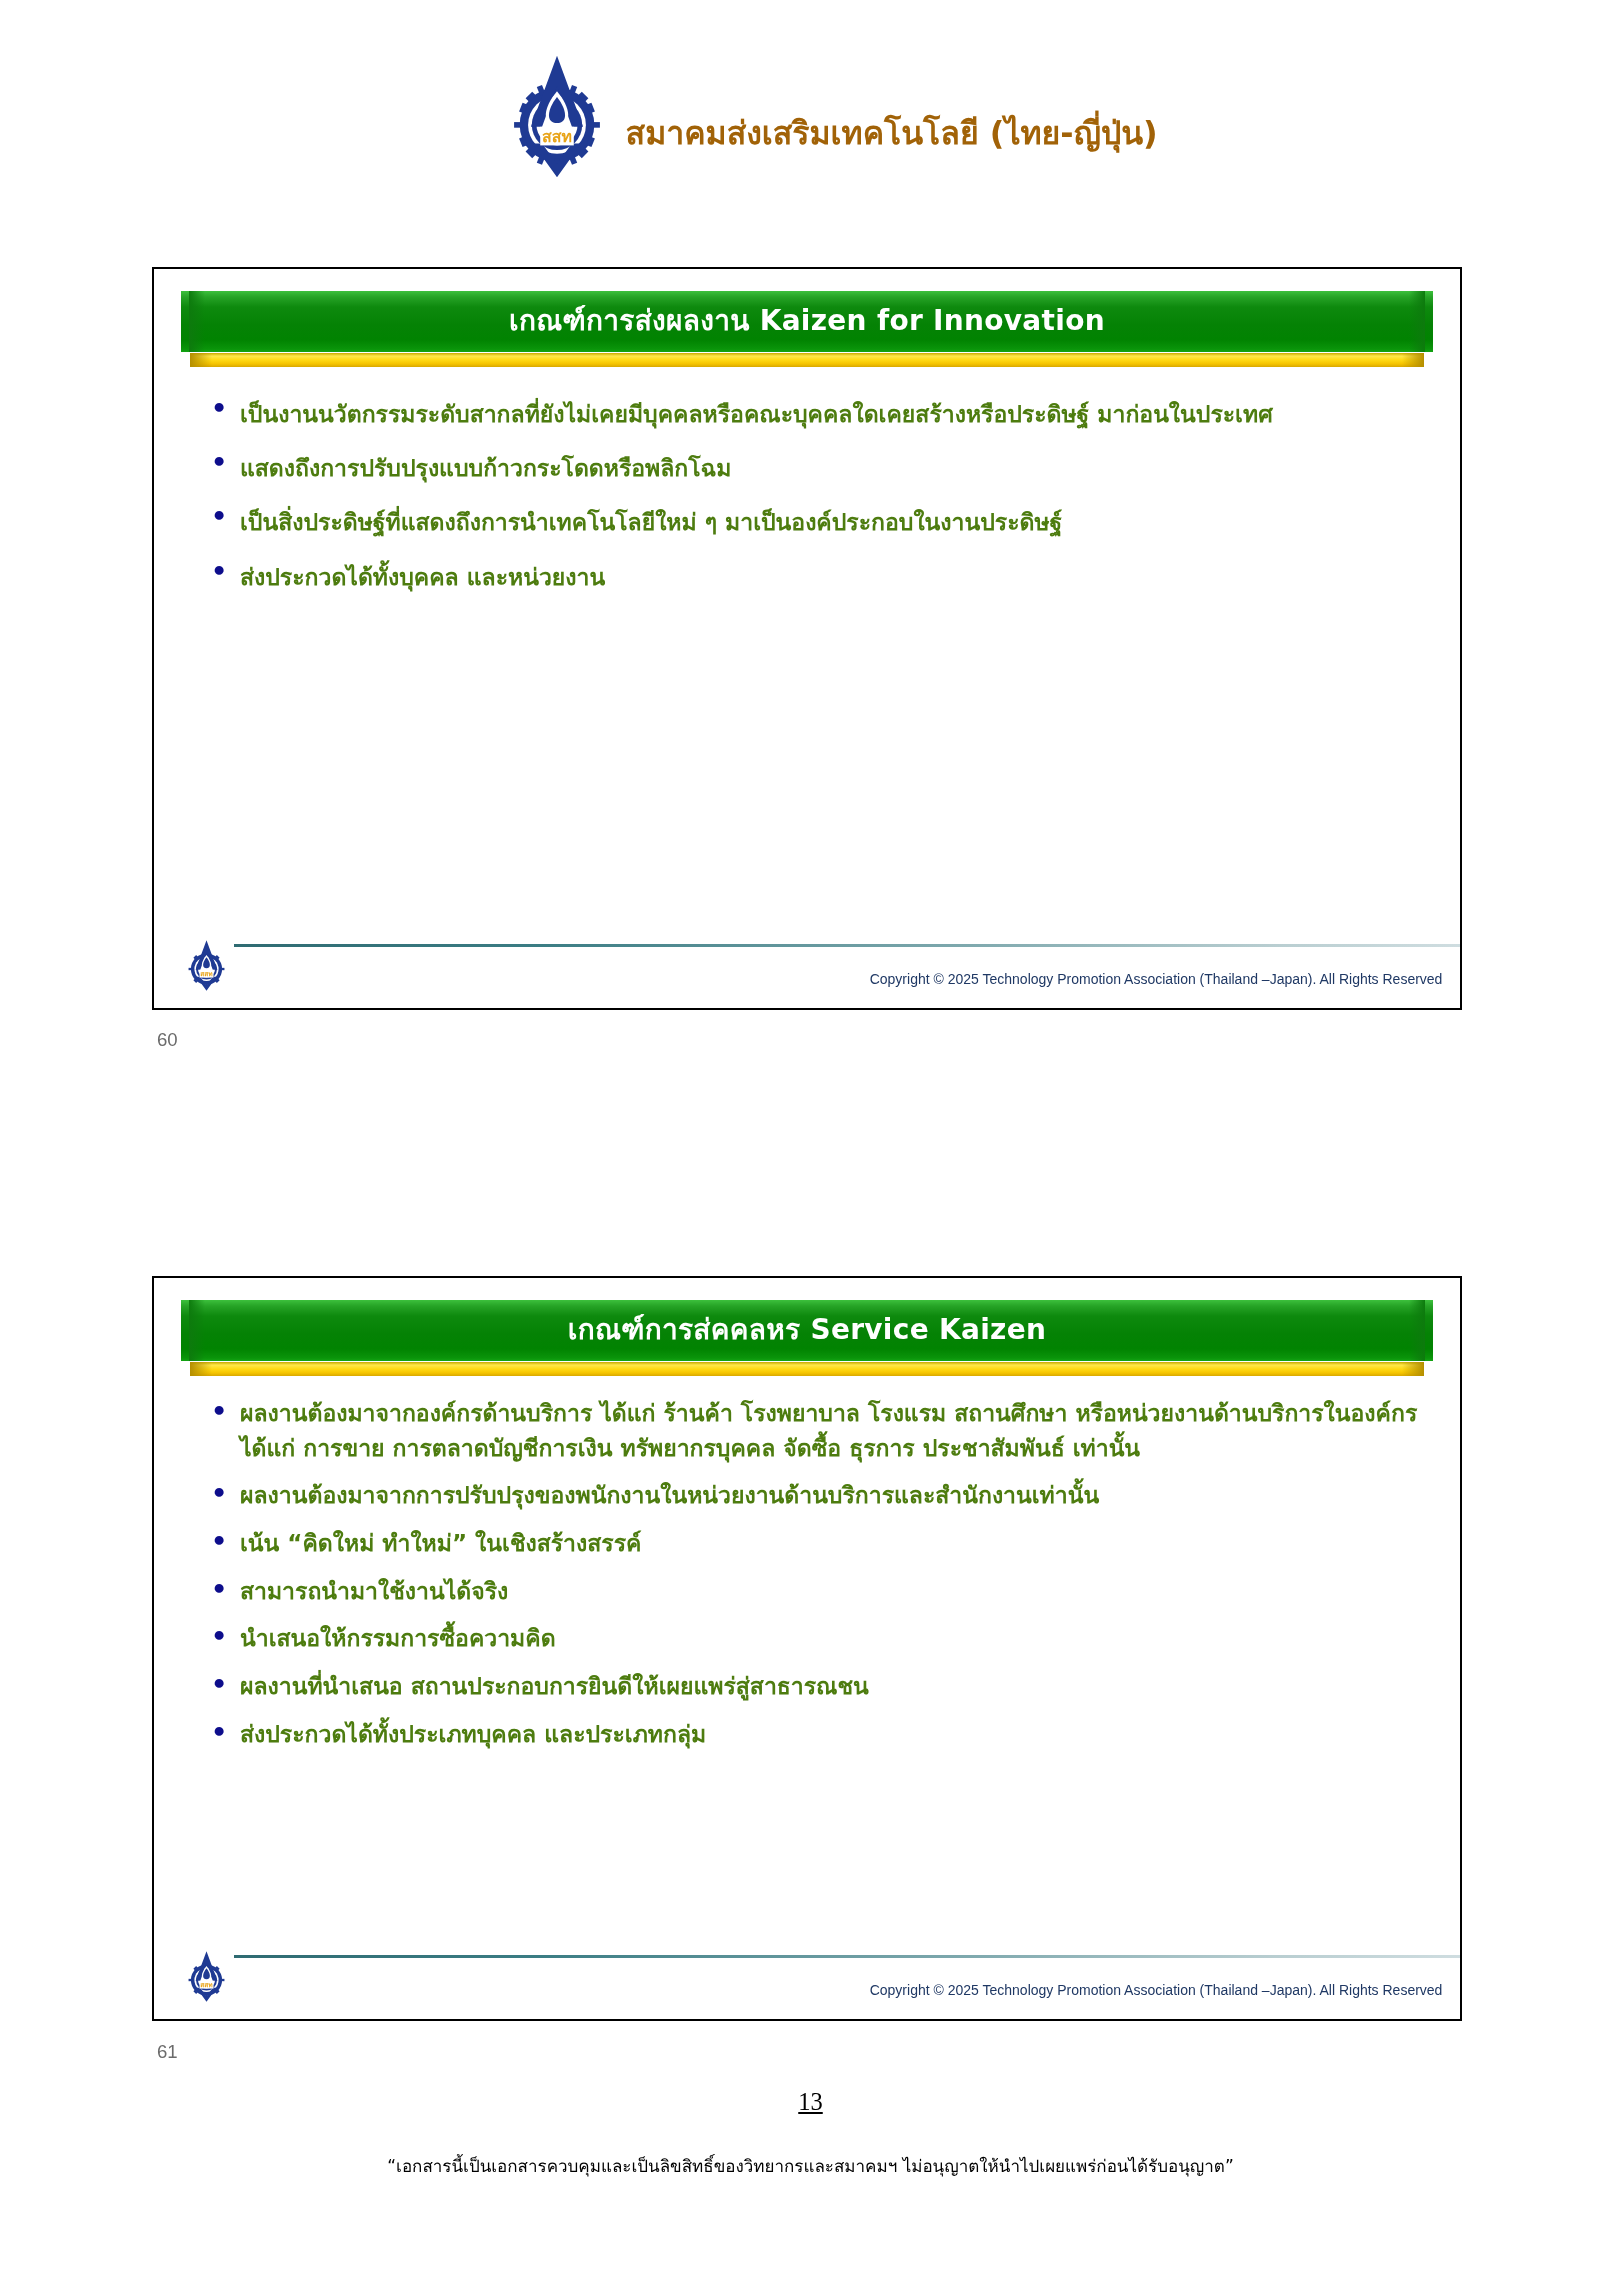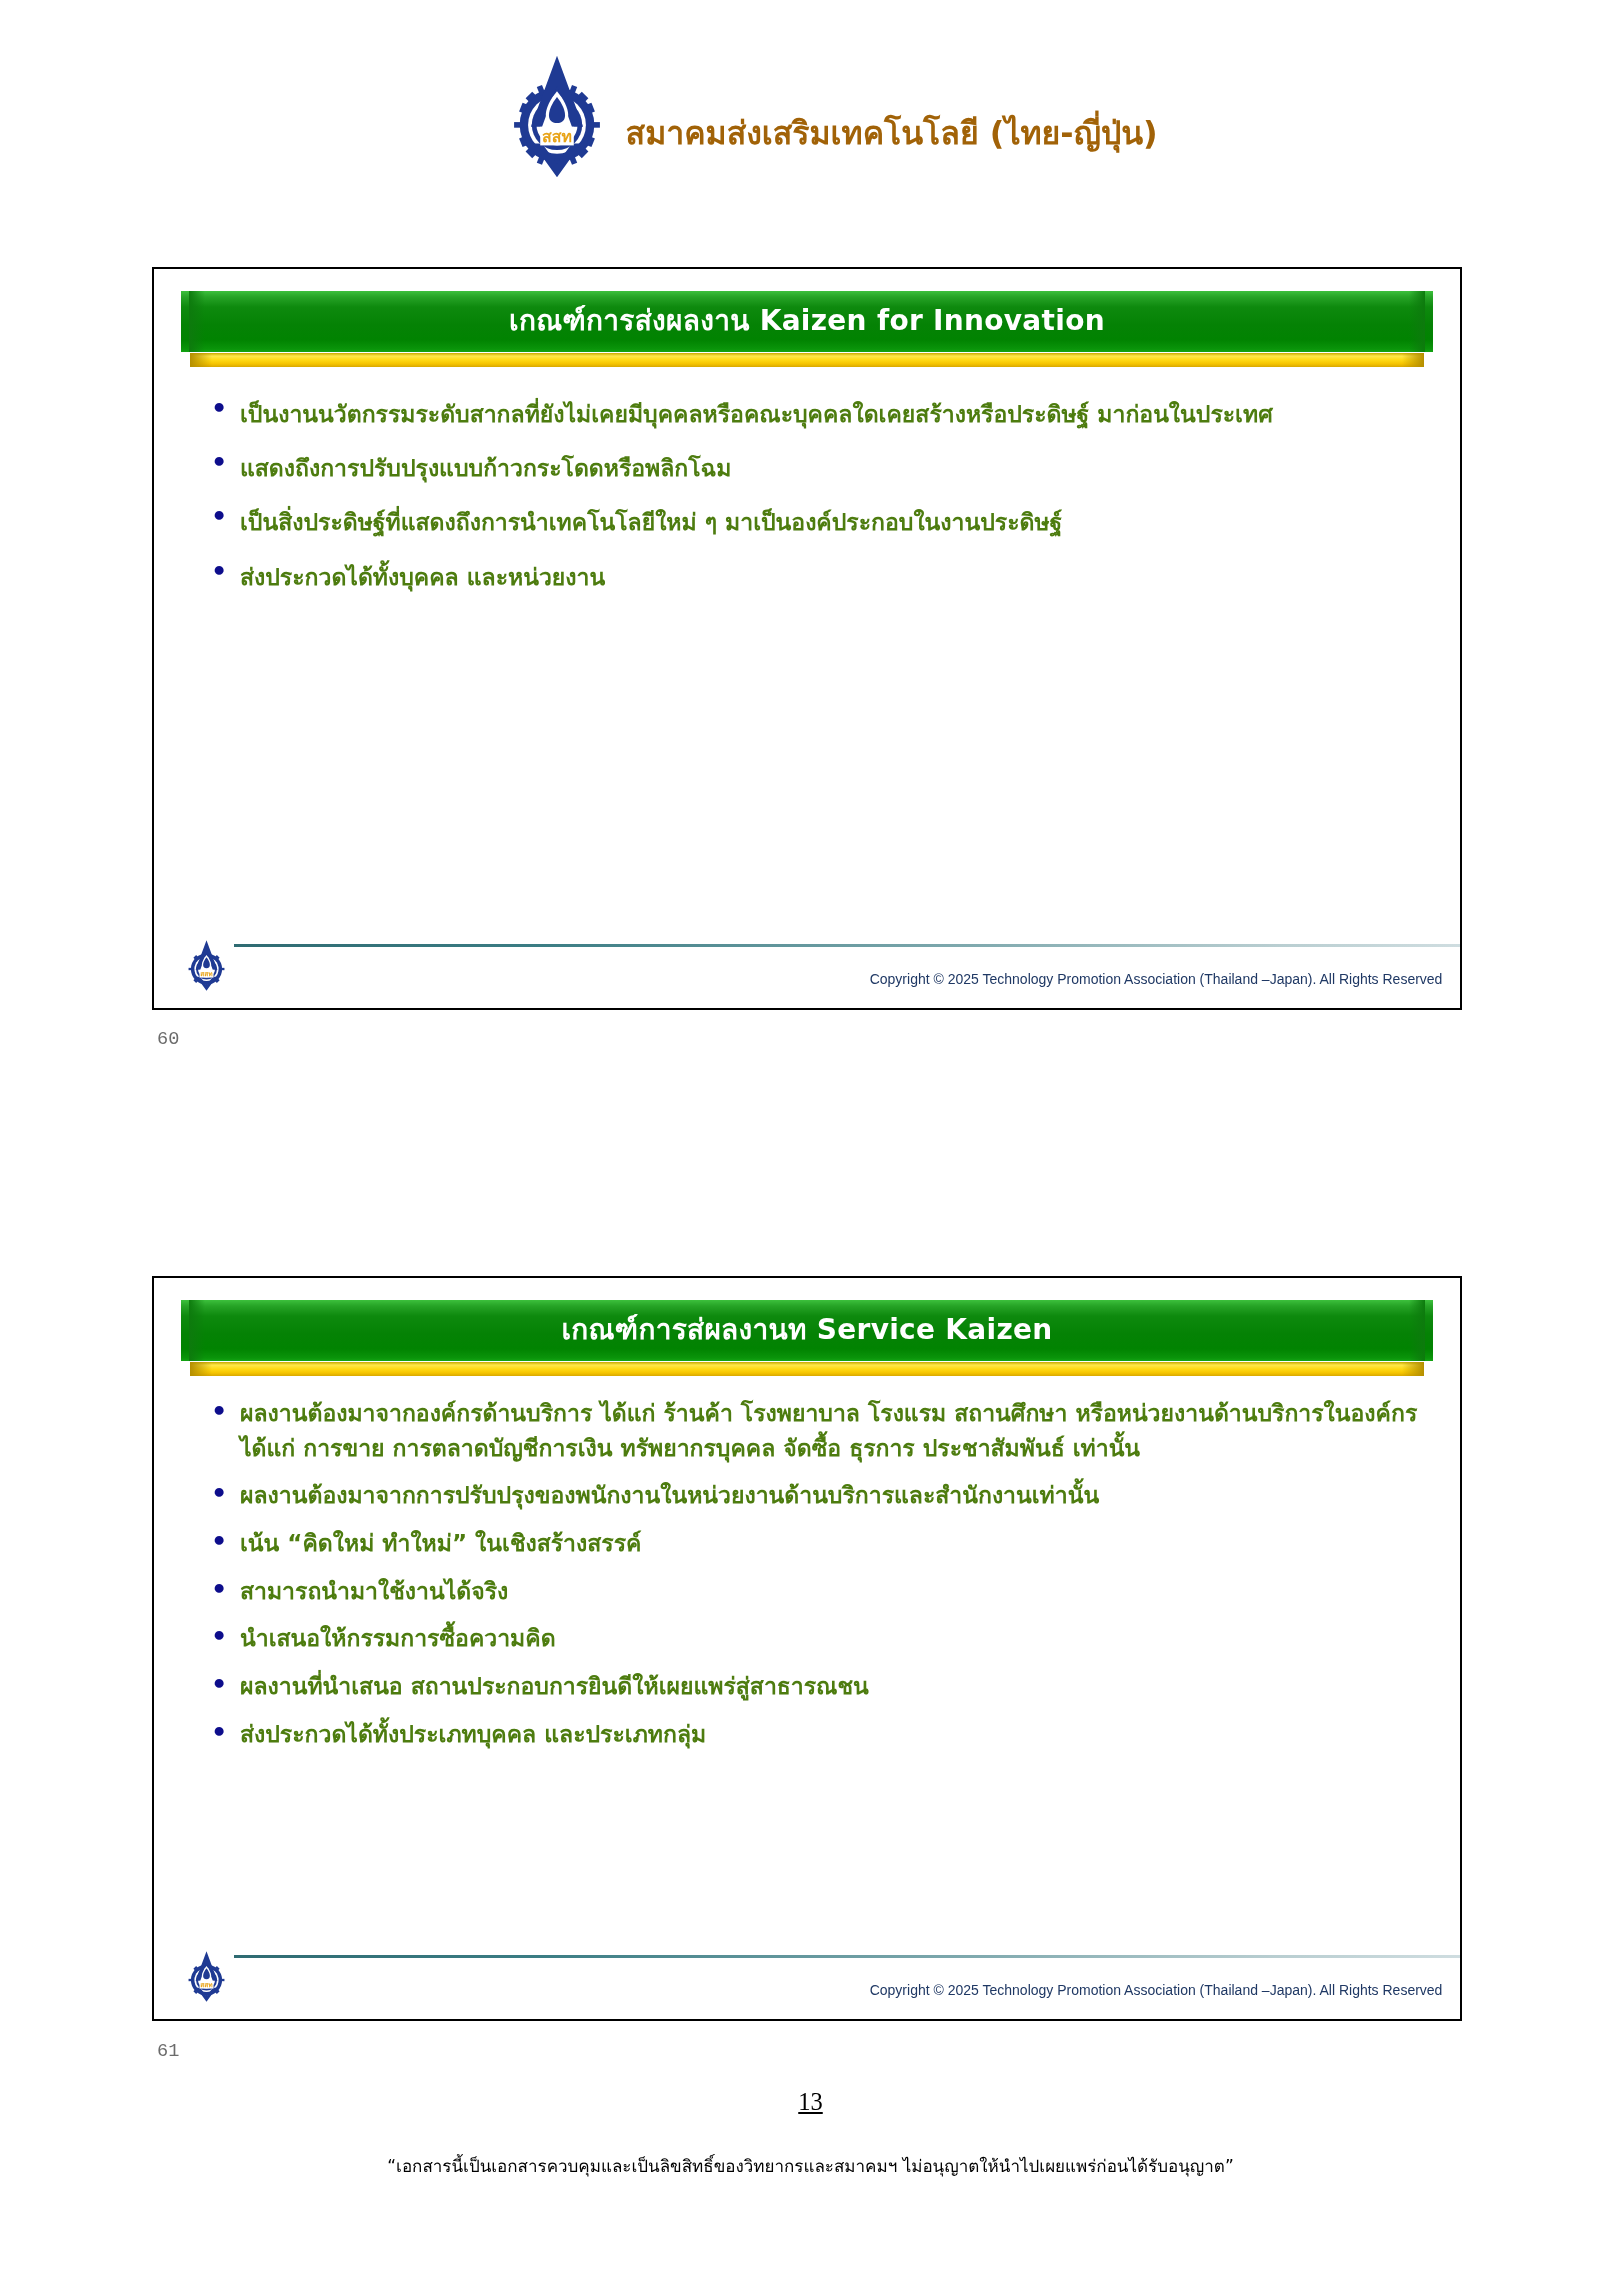--- a/index.html
+++ b/index.html
@@ -207,21 +207,21 @@
     font-family: "Liberation Sans", sans-serif;
     white-space: nowrap;
   }
 
   
   .slide-number {
     position: absolute;
     left: 157px;
     font-size: 18.6px;
     color: #6b6b6b;
-    font-family: Liberation Mono, monospace;
+    font-family: Liberation Sans, sans-serif;
   }
   #slide-number-1 { top: 1029px; }
   #slide-number-2 { top: 2041px; }
 
   
   .page-number {
     position: absolute;
     top: 2088px;
     left: 0; right: 0;
     text-align: center;
@@ -345,21 +345,21 @@
     <div class="footer-rule"></div>
     <div class="footer-copy">Copyright © 2025 Technology Promotion Association (Thailand –Japan). All Rights Reserved</div>
   </div>
 </div>
 
 <div class="slide-number" id="slide-number-1">60</div>
 
 <div class="slide" id="slide-2">
   <div class="title-wrap">
     <div class="title-bar">
-      <span class="title-text">เกณฑ์การส่ผลงานท Service Kaizen</span>
+      <span class="title-text">เกณฑ์การส่คคลหร Service Kaizen</span>
     </div>
     <div class="title-underbar"></div>
   </div>
 
   <div class="bullets">
     <div class="bullet">
       <span class="bullet-dot">•</span>
       <span class="bullet-text">ผลงานต้องมาจากองค์กรด้านบริการ ได้แก่ ร้านค้า โรงพยาบาล โรงแรม สถานศึกษา หรือหน่วยงานด้านบริการในองค์กร ได้แก่ การขาย การตลาดบัญชีการเงิน ทรัพยากรบุคคล จัดซื้อ ธุรการ ประชาสัมพันธ์ เท่านั้น</span>
     </div>
     <div class="bullet">

